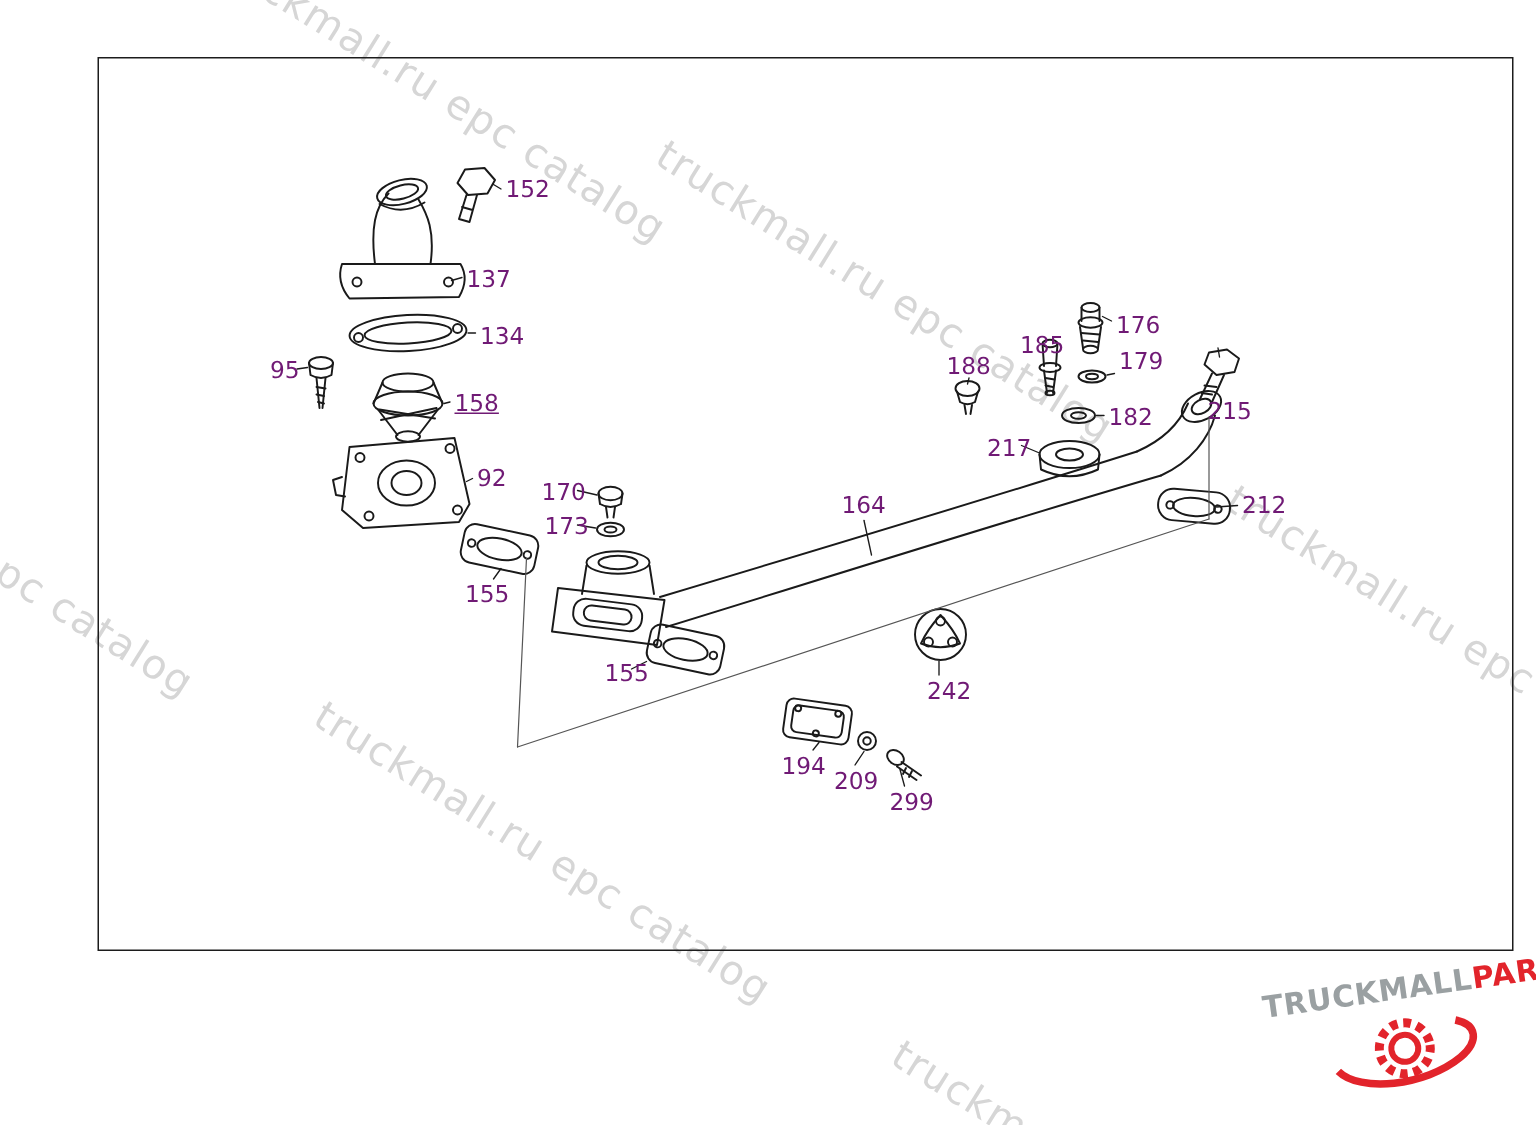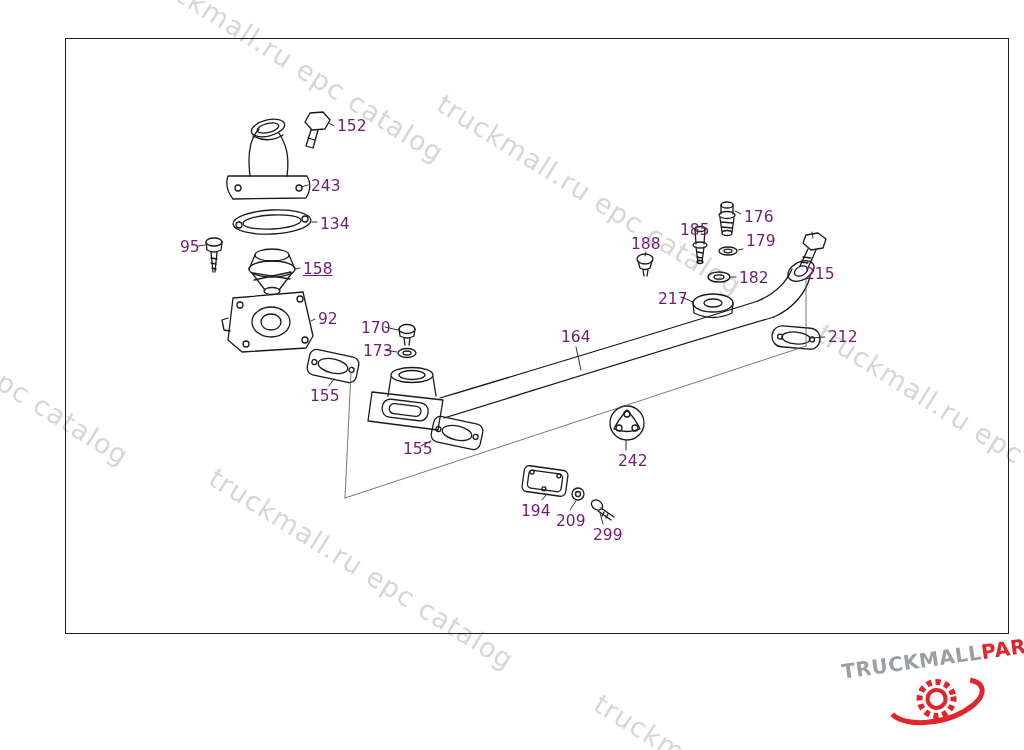--- a/index.html
+++ b/index.html
@@ -283,21 +283,21 @@
         <rect x="432" y="420" width="50" height="26" rx="7"></rect>
         <ellipse cx="457" cy="433" rx="15" ry="7"></ellipse>
         <circle cx="438" cy="433" r="2.5"></circle>
         <circle cx="476" cy="433" r="2.5"></circle>
       </g>
 
     </g>
   </svg>
 
   <div class="lbl" style="left:337px; top:117px;">152</div>
-  <div class="lbl" style="left:311px; top:177px;">243</div>
+  <div class="lbl" style="left:311px; top:177px;">137</div>
   <div class="lbl" style="left:320px; top:215px;">134</div>
   <div class="lbl" style="left:180px; top:238px;">95</div>
   <div class="lbl" style="left:303px; top:260px;text-decoration:underline;">158</div>
   <div class="lbl" style="left:318px; top:310px;">92</div>
   <div class="lbl" style="left:361px; top:319px;">170</div>
   <div class="lbl" style="left:363px; top:342px;">173</div>
   <div class="lbl" style="left:310px; top:387px;">155</div>
   <div class="lbl" style="left:561px; top:328px;">164</div>
   <div class="lbl" style="left:631px; top:235px;">188</div>
   <div class="lbl" style="left:680px; top:221px;">185</div>

